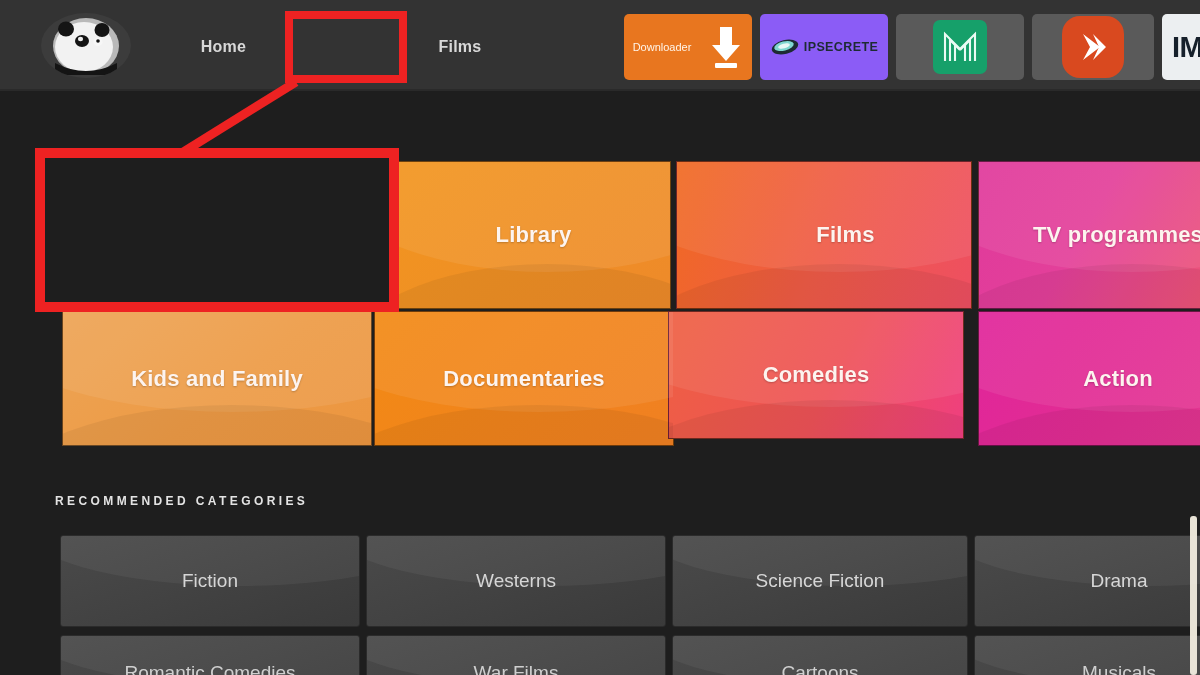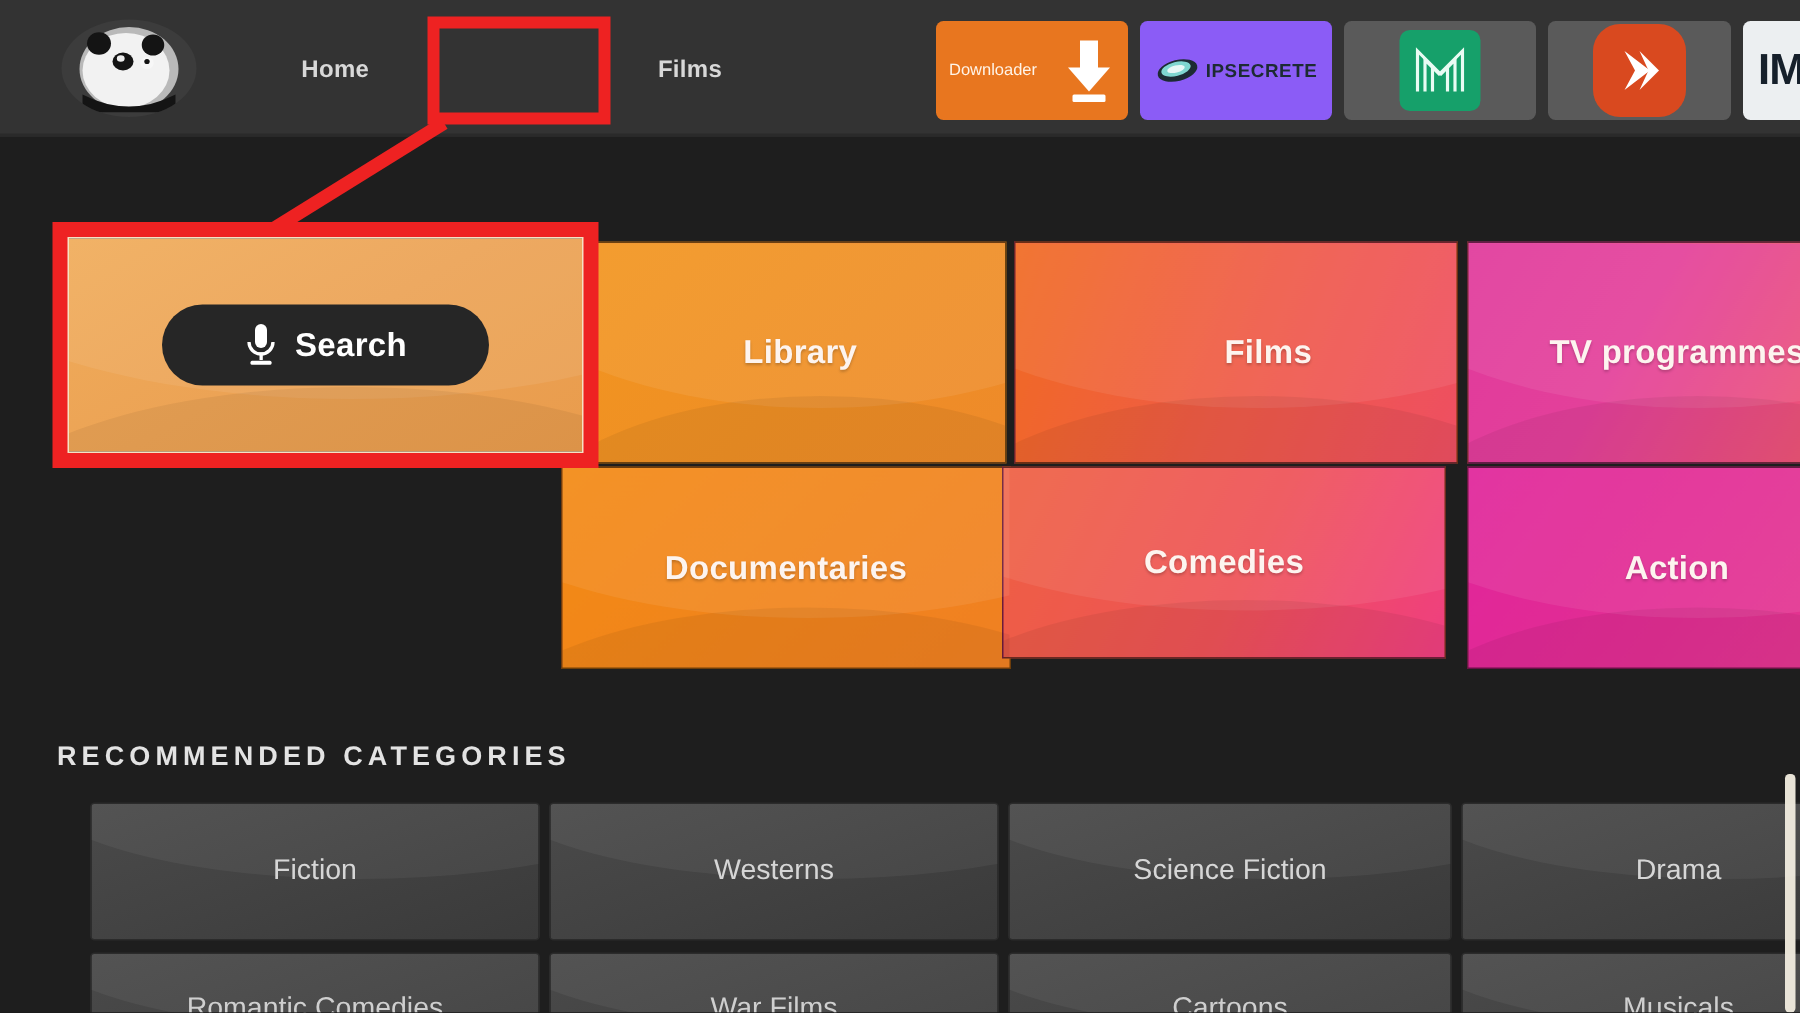--- a/index.html
+++ b/index.html
@@ -119,22 +119,22 @@
     background:linear-gradient(140deg,#eda455 0%,#ed9b46 55%,#ec9640 100%); }
   #tile-docs{ left:374px; top:311px; width:300px; height:135px;
     background:linear-gradient(135deg,#f28a14 0%,#f1841c 55%,#f08022 100%); }
   #tile-comedies{ left:668px; top:311px; width:296px; height:128px;
     background:linear-gradient(115deg,#ee6042 0%,#ee5257 55%,#ef3f80 100%); }
   #tile-action{ left:978px; top:311px; width:280px; height:135px;
     background:linear-gradient(125deg,#e0249a 0%,#e22e93 55%,#e3398e 100%); }
 
   
   #rec-title{
-    position:absolute; left:38px; top:494px;
-    color:#e3e3e3; font-size:18px; font-weight:700; letter-spacing:3.4px;
+    position:absolute; left:55px; top:494px;
+    color:#e3e3e3; font-size:12px; font-weight:700; letter-spacing:3.4px;
   }
   .cat-tile{
     position:absolute;
     background:linear-gradient(160deg,#4a4a4a 0%,#434343 45%,#3a3a3a 100%);
     border:1px solid #2b2b2b;
     border-radius:3px;
     display:flex; align-items:center; justify-content:center;
     overflow:hidden;
     cursor:pointer;
   }
@@ -249,52 +249,44 @@
           <path d="M17 4 L30 17 L17 30 L23 17 Z" fill="#ffffff"></path>
         </svg>
       </div>
     </div>
 
     <div class="app-icon" id="app-imdb">
       <span class="imdb-text">IM</span>
     </div>
   </div>
 
-  <div class="tile" id="tile-search">
-    <div class="sw1"></div>
-    <div class="sw2"></div>
-    <div id="search-pill">
-      <svg width="22" height="30" viewBox="0 0 22 30">
-        <rect x="7" y="1" width="8" height="16" rx="4" fill="#ffffff"></rect>
-        <path d="M3 13 A8 8 0 0 0 19 13" stroke="#ffffff" stroke-width="2.2" fill="none"></path>
-        <rect x="10" y="20" width="2.2" height="5" fill="#ffffff"></rect>
-        <rect x="4" y="25.5" width="14" height="2.6" rx="1" fill="#ffffff"></rect>
-      </svg>
-      <span class="stext">Search</span>
-    </div>
-  </div>
 
   <div class="tile" id="tile-library">
     <div class="sw1"></div>
     <div class="sw2"></div>
     <span class="tlabel">Library</span>
   </div>
 
   <div class="tile" id="tile-films">
     <div class="sw1"></div>
     <div class="sw2"></div>
     <span class="tlabel">Films</span>
   </div>
 
   <div class="tile" id="tile-tv">
     <div class="sw1"></div>
     <div class="sw2"></div>
     <span class="tlabel">TV programmes</span>
   </div>
 
+  <div class="tile" id="tile-kids">
+    <div class="sw1"></div>
+    <div class="sw2"></div>
+    <span class="tlabel">Kids and Family</span>
+  </div>
 
   <div class="tile" id="tile-docs">
     <div class="sw1"></div>
     <div class="sw2"></div>
     <span class="tlabel">Documentaries</span>
   </div>
 
   <div class="tile" id="tile-comedies">
     <div class="sw1"></div>
     <div class="sw2"></div>

